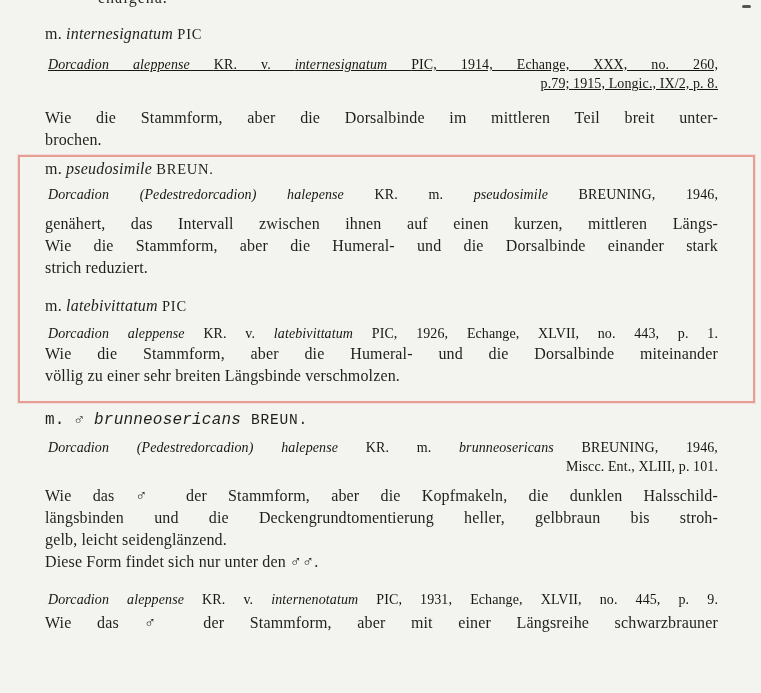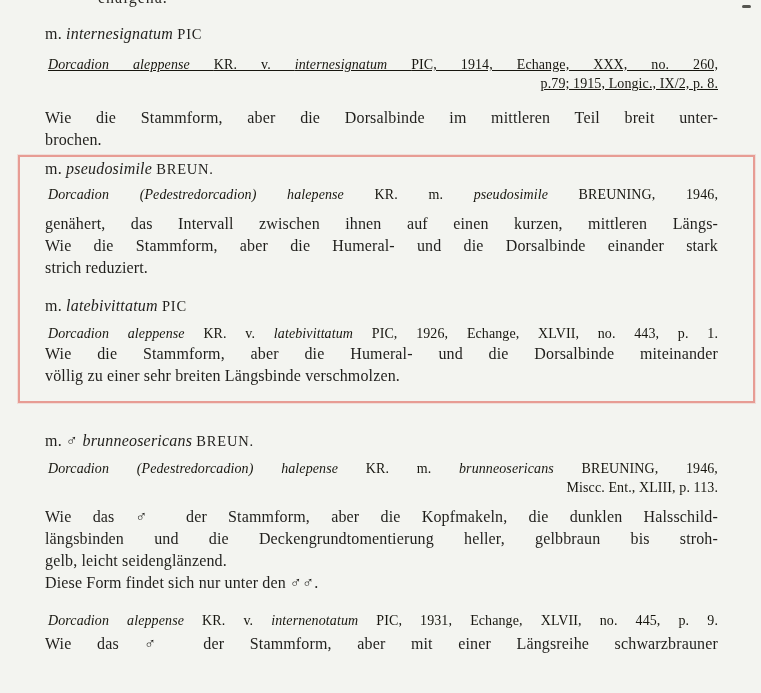--- a/index.html
+++ b/index.html
@@ -43,21 +43,21 @@
     border:2px solid #e79c94;
     box-shadow:0 0 0 1px rgba(231,156,148,.25);
     padding:3px 35px 14px 25px;
   }
   .sec2 .heading{margin-top:0;}
   .sec2 .citation{margin-top:7px;}
   .sec2 .para{margin-top:9px;}
   .sec3 .heading{margin-top:18px;}
   .sec3 .citation{margin-top:9px;}
   .sec3 .para{}
-  .sec4 .heading{margin-top:29px;}
+  .sec4 .heading{margin-top:8px;font-family:Liberation Mono, monospace;}
   .sec4 .citation{margin-top:9px;}
   .sec4 .para{margin-top:9px;}
   .sec5 .heading{margin-top:20px;}
   .sec5 .citation{margin-top:17px;}
   .sec5 .para{margin-top:3px;}
 </style>
 </head>
 <body>
 
 <div class="page">
@@ -118,21 +118,21 @@
     </div>
 
     <section class="sec sec4">
       <h3 class="heading">
         <span class="pfx">m. ♂</span>
         <span class="nm">brunneosericans</span>
         <span class="auth">BREUN.</span>
       </h3>
       <div class="citation">
           <div class="line justify"><span class="it">Dorcadion (Pedestredorcadion) halepense </span><span class="ro">KR. m. </span><span class="it">brunneosericans </span><span class="ro">BREUNING, 1946,</span></div>
-          <div class="line indent"><span class="ro">Miscc. Ent., XLIII, p. 113.</span></div>
+          <div class="line indent"><span class="ro">Miscc. Ent., XLIII, p. 101.</span></div>
         </div>
       <div class="para">
           <div class="line justify">Wie das ♂ der Stammform, aber die Kopfmakeln, die dunklen Halsschild-</div>
           <div class="line justify">längsbinden und die Deckengrundtomentierung heller, gelbbraun bis stroh-</div>
           <div class="line left">gelb, leicht seidenglänzend.</div>
           <div class="line left">Diese Form findet sich nur unter den ♂♂.</div>
         </div>
     </section>
 
     <section class="sec sec5">

